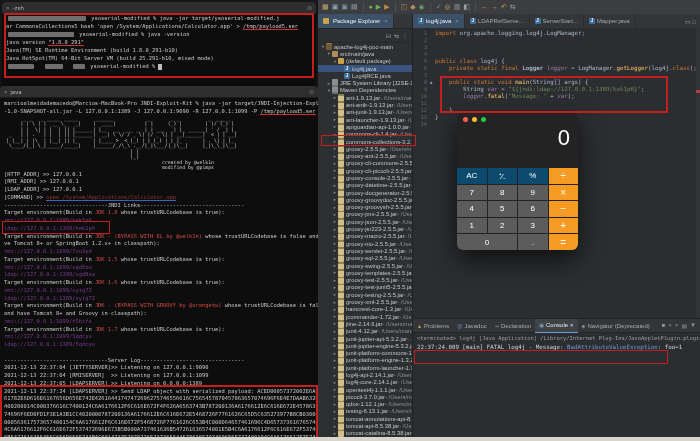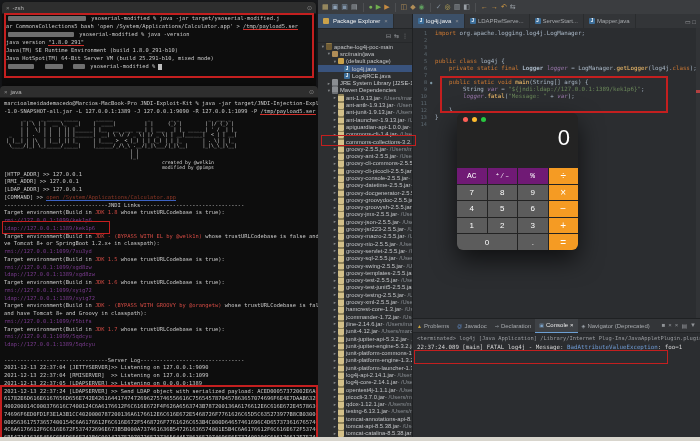--- a/index.html
+++ b/index.html
@@ -84,21 +84,21 @@
   
   #calc{position:absolute;left:457px;top:113px;width:121px;height:137px;background:#232323;
     border-radius:6px;overflow:hidden;box-shadow:0 10px 24px rgba(0,0,0,.65);z-index:30;}
   #calcbar{height:12px;display:flex;align-items:center;gap:4px;padding-left:6px;}
   .tlight{width:5px;height:5px;border-radius:50%;}
   #calcdisp{height:28px;color:#fff;font-size:22px;font-weight:200;text-align:right;
     padding-right:8px;line-height:26px;font-family:"Liberation Sans",sans-serif;}
   #calcgrid{position:absolute;left:0;right:0;top:55px;bottom:0;display:grid;
     grid-template-columns:repeat(4,1fr);grid-auto-rows:1fr;gap:1px;}
   .cbtn{display:flex;align-items:center;justify-content:center;color:#fff;font-size:8px;}
-  .cbtn.fn{background:#701a75;font-family:Liberation Mono, monospace;}
+  .cbtn.fn{background:#0c4a6e;}
   .cbtn.dg{background:#5c5c5c;}
   .cbtn.op{background:#f59b23;font-size:10px;}
   .cbtn.wide{grid-column:span 2;}
   
   .ann{position:absolute;border:2px solid #c41f1f;z-index:40;pointer-events:none;}
   .annthin{position:absolute;border:1px solid #c41f1f;z-index:40;pointer-events:none;}
   .annul{position:absolute;height:1px;background:#c41f1f;z-index:40;pointer-events:none;}
   #dockstrip{position:absolute;left:0;right:0;bottom:0;height:4px;background:#d8d5cd;z-index:50;}
 </style>
 </head>

